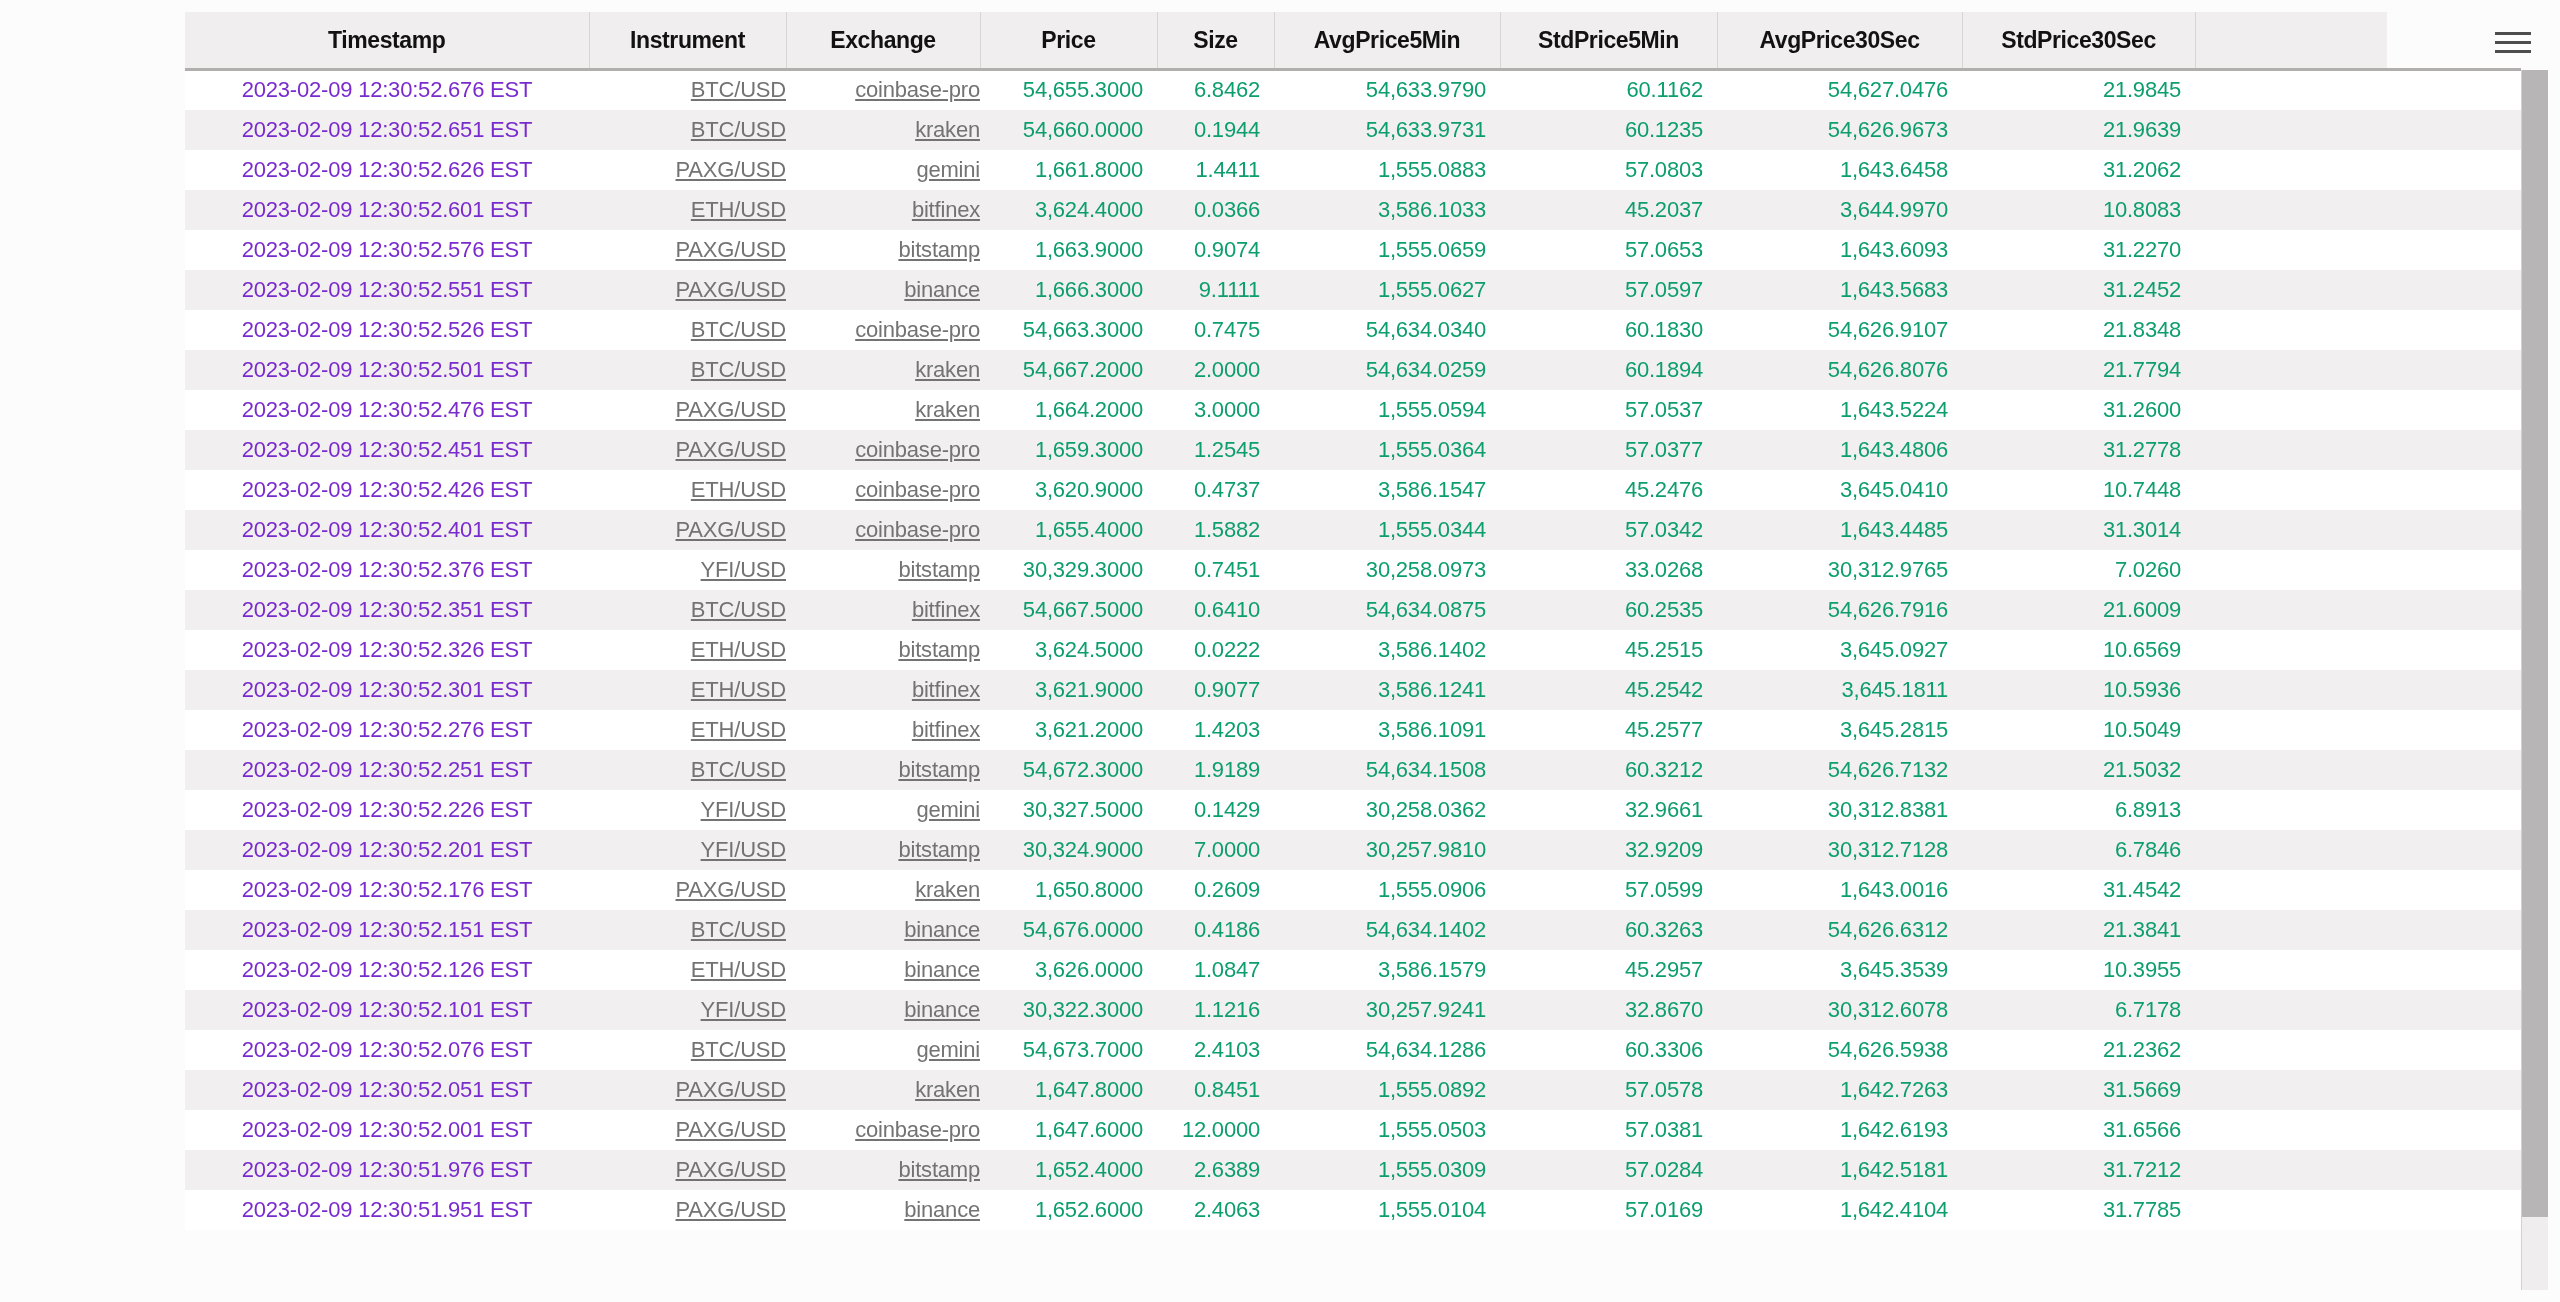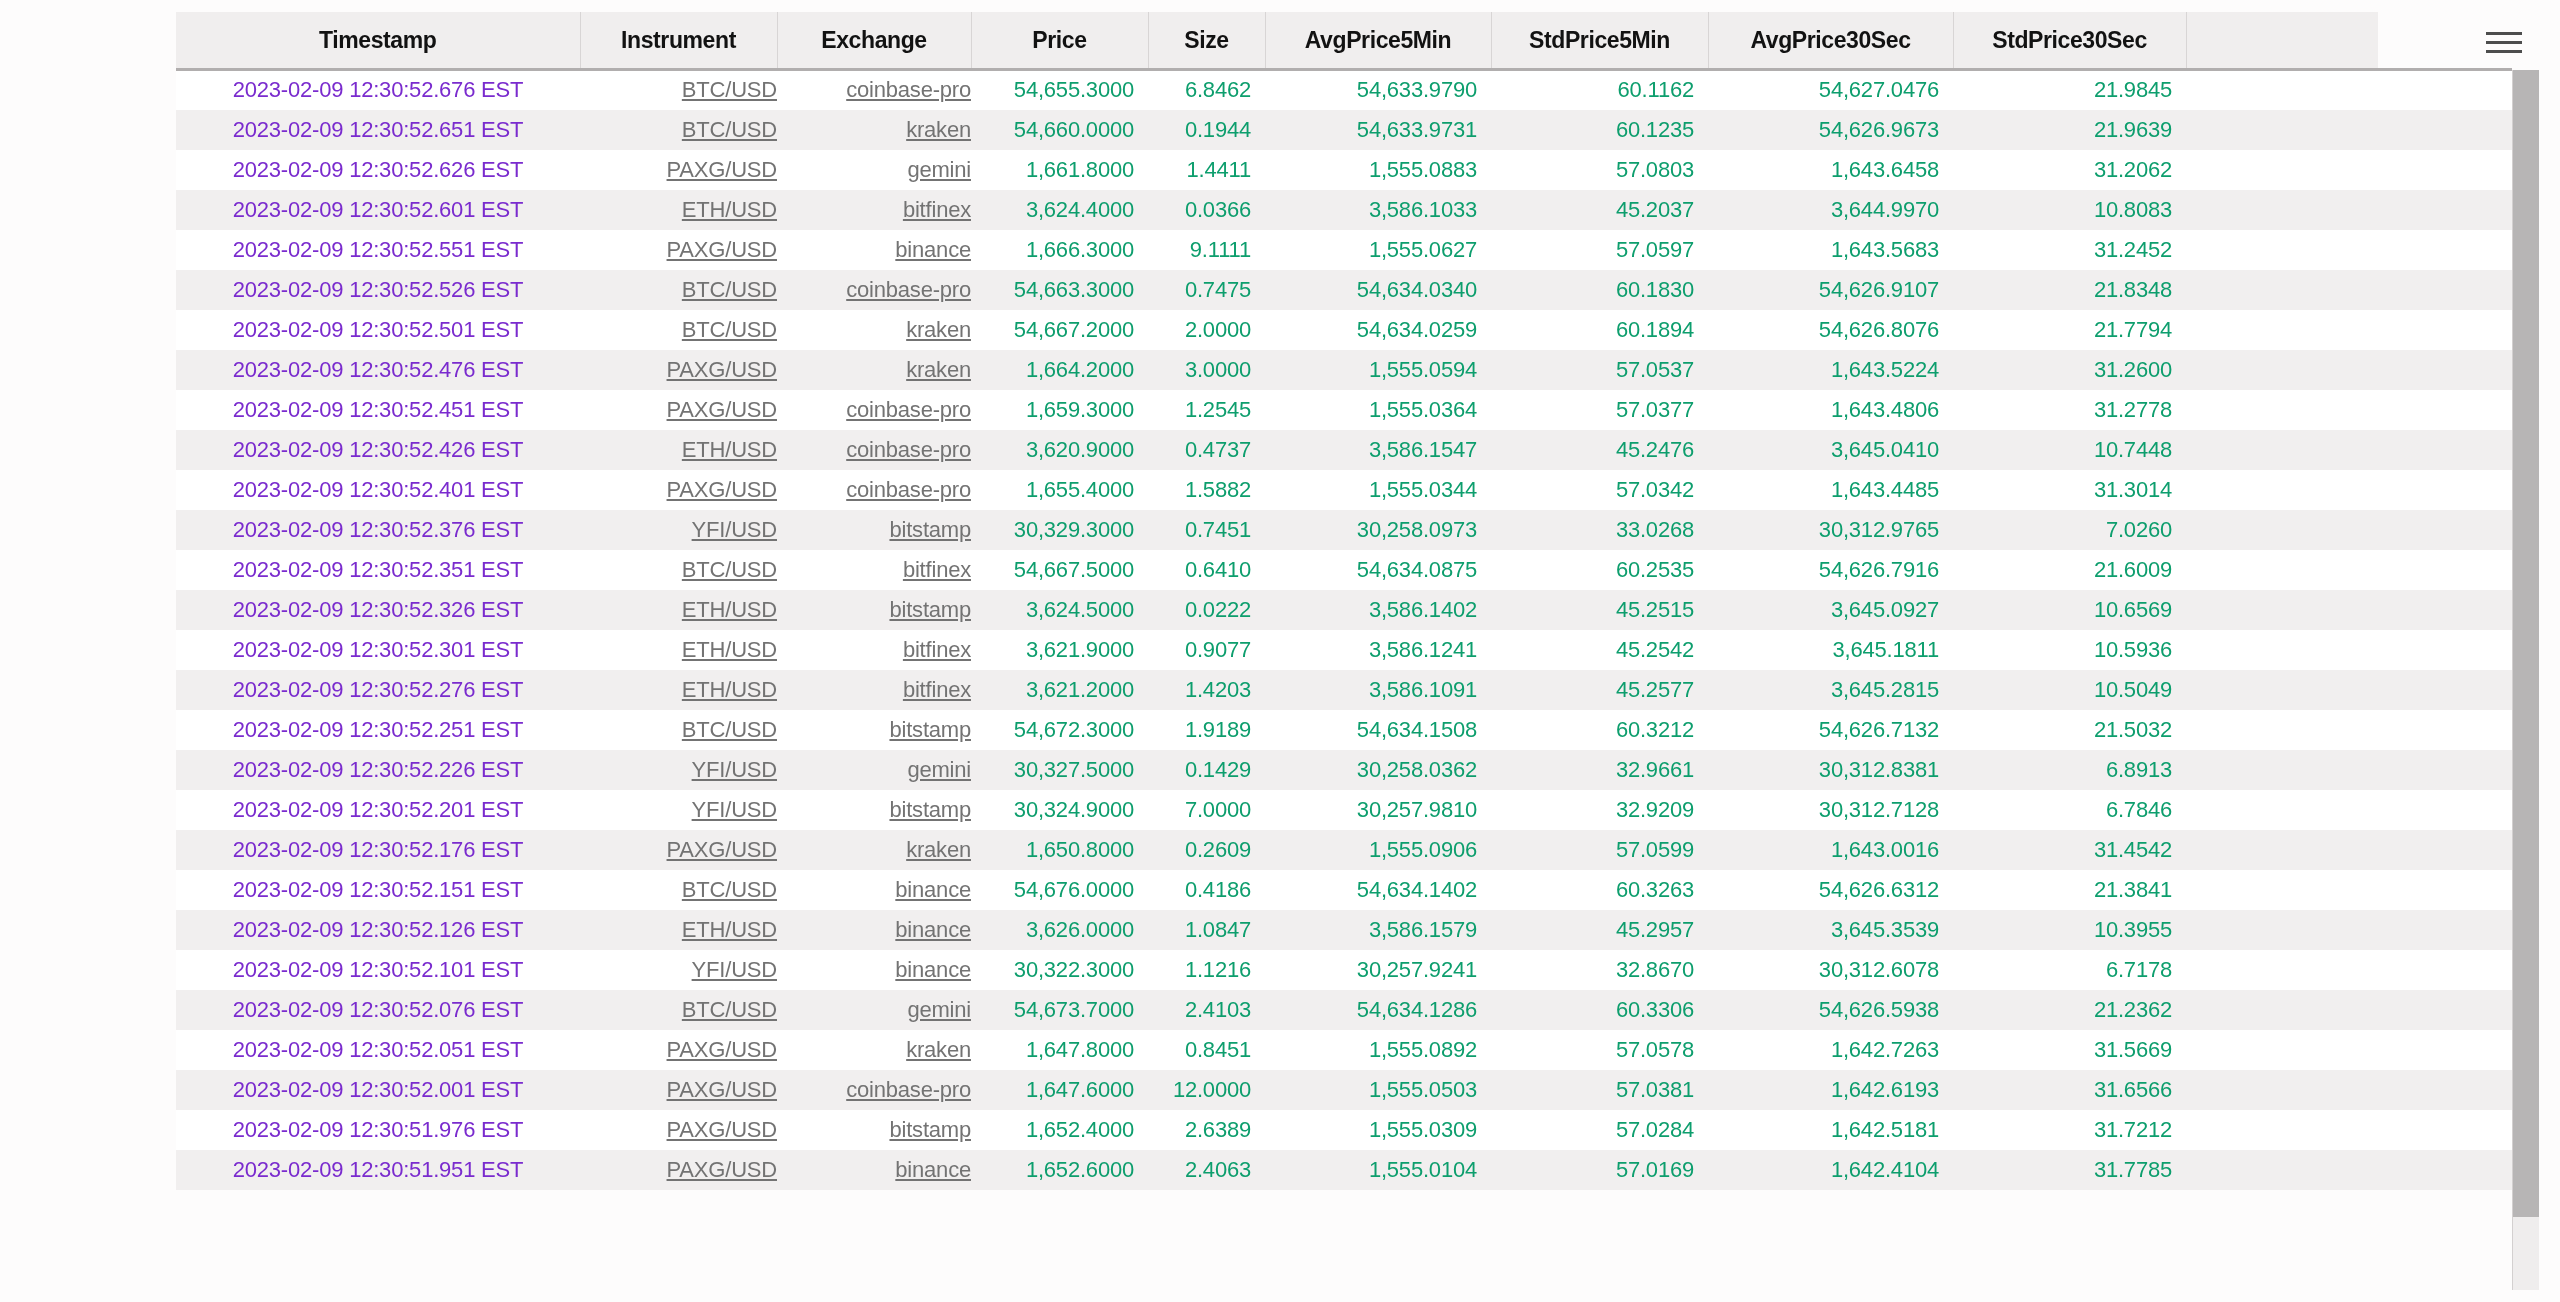--- a/index.html
+++ b/index.html
@@ -4,21 +4,21 @@
 <style>
   html,body{margin:0;padding:0;}
   body{
     width:2560px;height:1302px;
     background:#fdfcfc;
     font-family:"Liberation Sans","DejaVu Sans",sans-serif;
     position:relative;
     overflow:hidden;
   }
   .viewer{
-    position:absolute;left:176px;top:12px;
+    position:absolute;left:185px;top:12px;
     width:2362px;height:1278px;
   }
   table.grid{
     table-layout:fixed;border-collapse:collapse;
     width:2336px;
   }
   col.c1{width:404px}col.c2{width:197px}col.c3{width:194px}
   col.c4{width:177px}col.c5{width:117px}col.c6{width:226px}
   col.c7{width:217px}col.c8{width:245px}col.c9{width:233px}
   col.cf{width:192px}col.cc{width:134px}
@@ -145,20 +145,33 @@
       <td class="c-num">3,624.4000</td>
       <td class="c-num">0.0366</td>
       <td class="c-num">3,586.1033</td>
       <td class="c-num">45.2037</td>
       <td class="c-num">3,644.9970</td>
       <td class="c-num">10.8083</td>
       <td></td>
       <td></td>
     </tr>
         <tr>
+      <td class="c-ts">2023-02-09 12:30:52.576 EST</td>
+      <td class="c-instr">PAXG/USD</td>
+      <td class="c-exch">bitstamp</td>
+      <td class="c-num">1,663.9000</td>
+      <td class="c-num">0.9074</td>
+      <td class="c-num">1,555.0659</td>
+      <td class="c-num">57.0653</td>
+      <td class="c-num">1,643.6093</td>
+      <td class="c-num">31.2270</td>
+      <td></td>
+      <td></td>
+    </tr>
+        <tr>
       <td class="c-ts">2023-02-09 12:30:52.551 EST</td>
       <td class="c-instr">PAXG/USD</td>
       <td class="c-exch">binance</td>
       <td class="c-num">1,666.3000</td>
       <td class="c-num">9.1111</td>
       <td class="c-num">1,555.0627</td>
       <td class="c-num">57.0597</td>
       <td class="c-num">1,643.5683</td>
       <td class="c-num">31.2452</td>
       <td></td>

